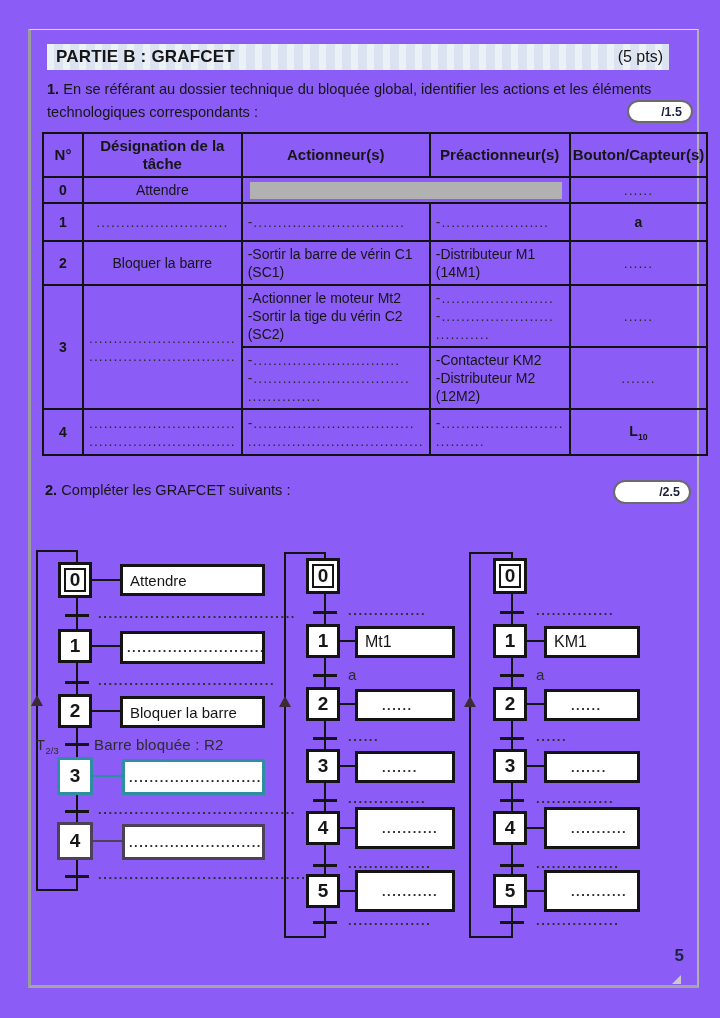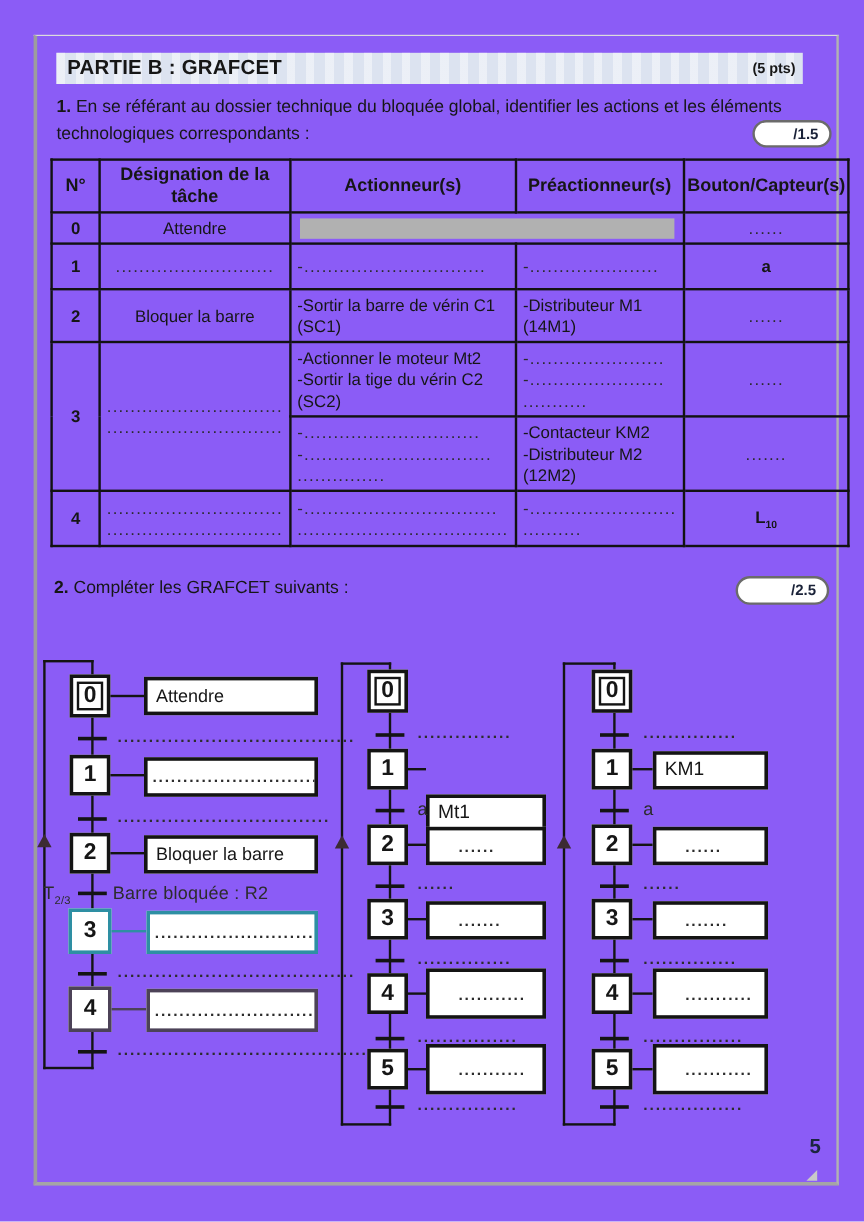--- a/index.html
+++ b/index.html
@@ -13,21 +13,21 @@
     border-top:1px solid #dcdcdc; border-left:3px solid #9d9d9d;
     border-right:2px solid #b2b2b2; border-bottom:3px solid #a5a5a5;
     pointer-events:none;
   }
   .hdr-bar {
     position:absolute; left:47px; top:44px; width:622px; height:26px;
     background:#dce3f0; display:flex; align-items:center; justify-content:space-between;
     background-image:repeating-linear-gradient(90deg, rgba(255,255,255,0.45) 0 7px, rgba(220,227,240,0) 7px 16px);
   }
   .hdr-title { font-weight:bold; font-size:17px; padding-left:9px; letter-spacing:0.2px; }
-  .hdr-pts { font-weight:bold; font-size:12px; padding-right:6px; }
+  .hdr-pts { font-weight:normal; font-size:16px; padding-right:6px; }
   .para { position:absolute; font-size:14.6px; line-height:1.55; }
   .bnum { font-weight:bold; }
   .score-pill {
     position:absolute; background:#fff; border:2px solid #6b6b6b; border-radius:13px;
     display:flex; align-items:center; justify-content:flex-end; padding-right:9px;
     font-weight:bold; font-size:12.5px; color:#1a2238; box-sizing:border-box;
   }
   
   table.main { position:absolute; left:42px; top:132px; border-collapse:collapse; table-layout:fixed; }
   table.main th, table.main td { border:2px solid #121212; font-size:14px; padding:2px 5px; vertical-align:middle; box-sizing:border-box; }
@@ -232,21 +232,21 @@
     <div class="vline" style="left:46px; top:4px; width:2px; height:386px;"></div>
     <div class="arrow-up" style="left:1px; top:148px;"></div>
 
     <div class="gstep init" style="left:28px; top:10px; width:34px; height:36px;">0</div>
 
     <div class="tick" style="left:35px; top:63px;"></div>
     <div class="tlab" style="left:70px; top:55px;">...............</div>
 
     <div class="gstep" style="left:28px; top:76px; width:34px; height:34px;">1</div>
     <div class="hline" style="left:62px; top:92px; width:15px; height:2px;"></div>
-    <div class="gact" style="left:77px; top:78px; width:100px; height:32px; font-size:16px;margin-top:36px;">Mt1</div>
+    <div class="gact" style="left:77px; top:78px; width:100px; height:32px; font-size:16px;">Mt1</div>
 
     <div class="tick" style="left:35px; top:126px;"></div>
     <div class="tlab plain" style="left:70px; top:118px;">a</div>
 
     <div class="gstep" style="left:28px; top:139px; width:34px; height:34px;">2</div>
     <div class="hline" style="left:62px; top:155px; width:15px; height:2px;"></div>
     <div class="gact dotmid" style="left:77px; top:141px; width:100px; height:32px;">......</div>
 
     <div class="tick" style="left:35px; top:189px;"></div>
     <div class="tlab" style="left:70px; top:181px;">......</div>

